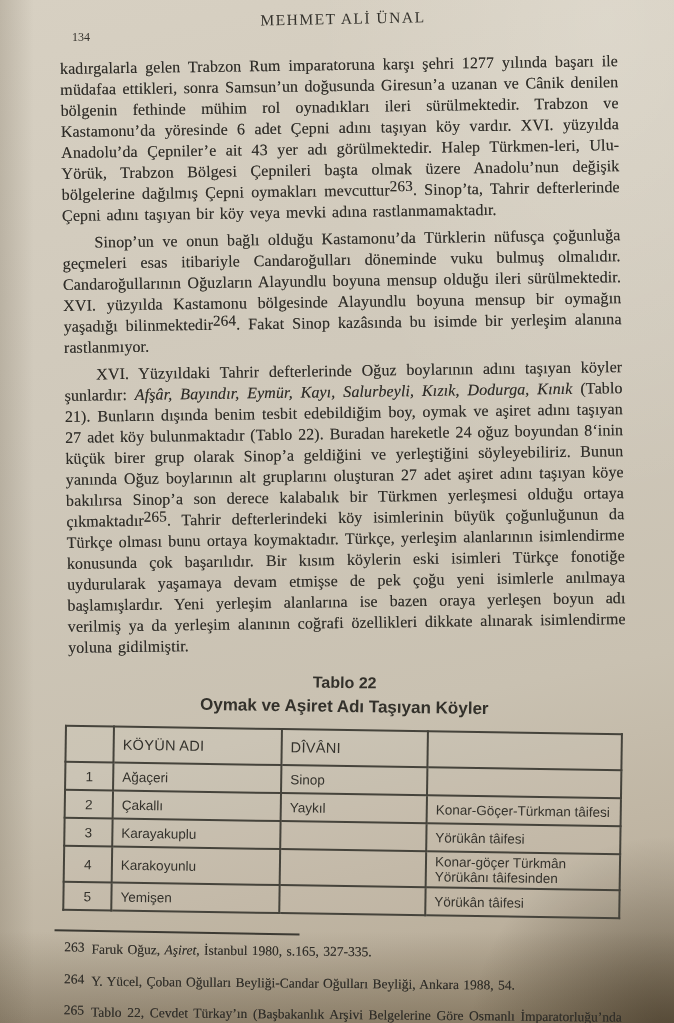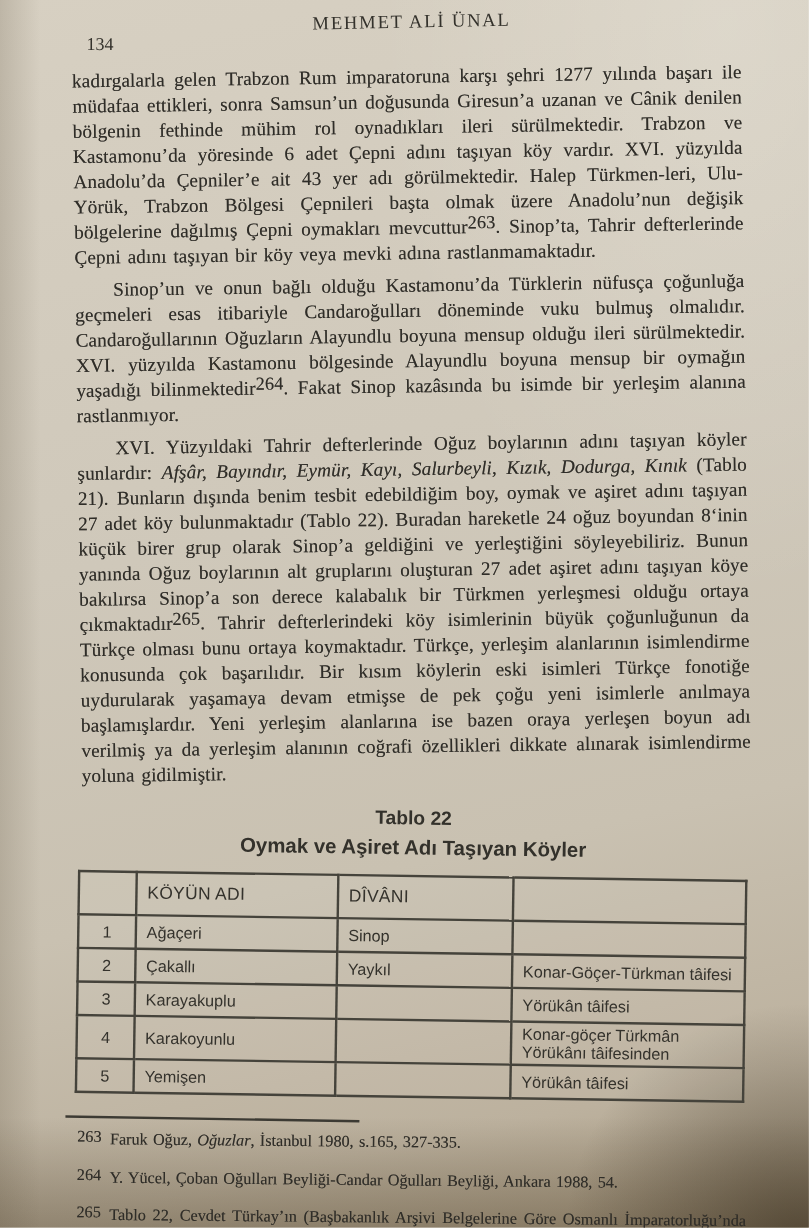--- a/index.html
+++ b/index.html
@@ -13,21 +13,21 @@
       linear-gradient(to right, rgba(90,78,58,.20), rgba(90,78,58,0) 5%),
       linear-gradient(to top, rgba(80,66,44,.40), rgba(80,66,44,0) 9%),
       linear-gradient(168deg, #d7d0c2 0%, #cfc8ba 42%, #c9c1b1 68%, #bcb19e 88%, #a99b83 100%);
   }
   .sheet { position: absolute; inset: 0; padding: 10px 52px 0 64px; box-sizing: border-box; }
 
   .running-header {
     text-align: center; font-size: 15.5px; letter-spacing: 1.5px;
     transform: rotate(-1.1deg); color: #34322c; font-weight: 500;
   }
-  .page-number { position: absolute; left: 72px; top: 30px; font-size: 15px; color: #34322c; }
+  .page-number { position: absolute; left: 72px; top: 30px; font-size: 12px; color: #34322c; }
 
   .bodytext {
     margin-top: 26px; transform: rotate(-0.8deg); transform-origin: 50% 50%;
   }
   .para {
     font-size: 16px; line-height: 21px; text-align: justify;
     word-spacing: 1.5px; letter-spacing: 0.1px; margin: 0;
     text-shadow: 0 0 0.5px rgba(47,45,40,.55);
   }
   .para + .para { margin-top: 6px; }
@@ -117,18 +117,18 @@
             <td class="col-koy">Yemişen</td>
             <td class="col-div"></td>
             <td>Yörükân tâifesi</td>
           </tr>
         </tbody>
     </table>
   </div>
 
   <div class="footnote-block">
     <hr class="fn-rule">
-    <p class="fn"><span class="fn-num">263</span><span><span>Faruk Oğuz, </span><span class="italic">Oğuzlar</span><span>, İstanbul 1980, s.165, 327-335.</span></span></p>
+    <p class="fn"><span class="fn-num">263</span><span><span>Faruk Oğuz, </span><span class="italic">Aşiret</span><span>, İstanbul 1980, s.165, 327-335.</span></span></p>
     <p class="fn"><span class="fn-num">264</span><span><span>Y. Yücel, Çoban Oğulları Beyliği-Candar Oğulları Beyliği, Ankara 1988, 54.</span></span></p>
     <p class="fn"><span class="fn-num">265</span><span><span>Tablo 22, Cevdet Türkay’ın (Başbakanlık Arşivi Belgelerine Göre Osmanlı İmparatorluğu’nda Oymak, Aşiret ve Cemâatler, İstanbul 1979) adlı eserinden faydalanılarak oluşturulmuştur.</span></span></p>
   </div>
 
 </div>
 
 </body></html>

